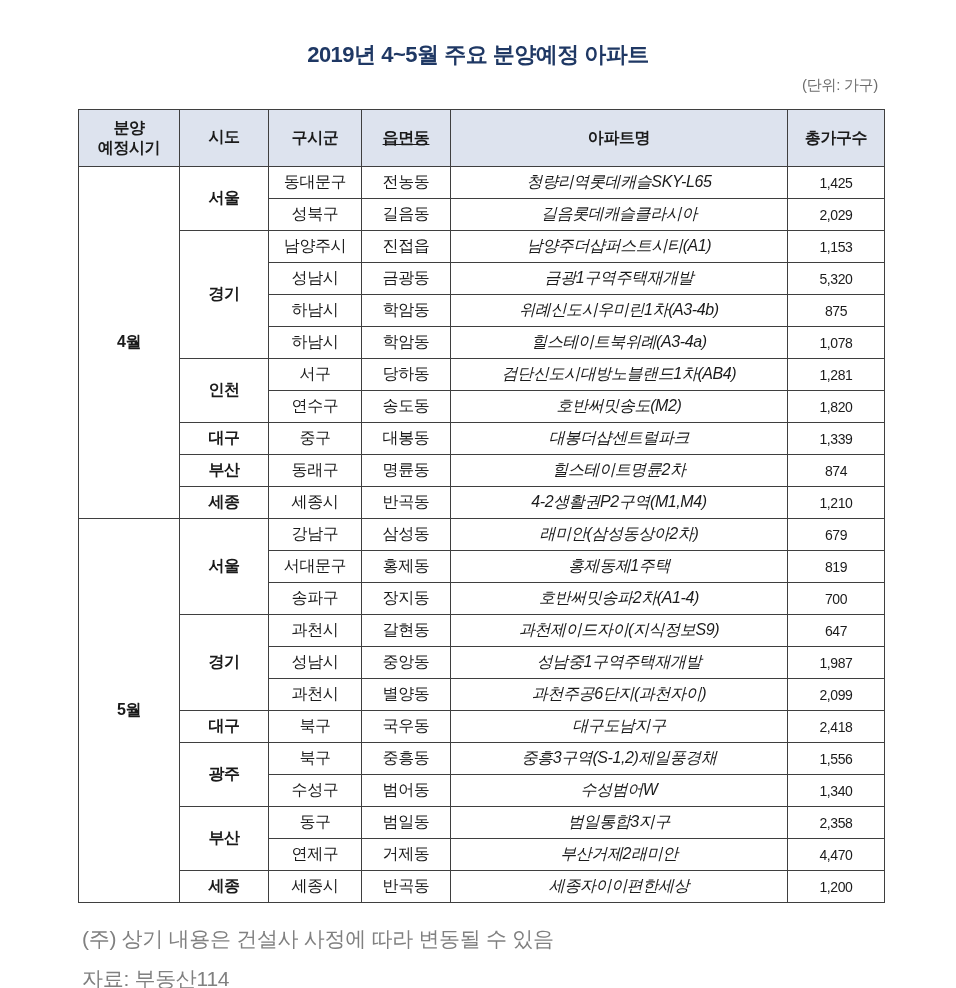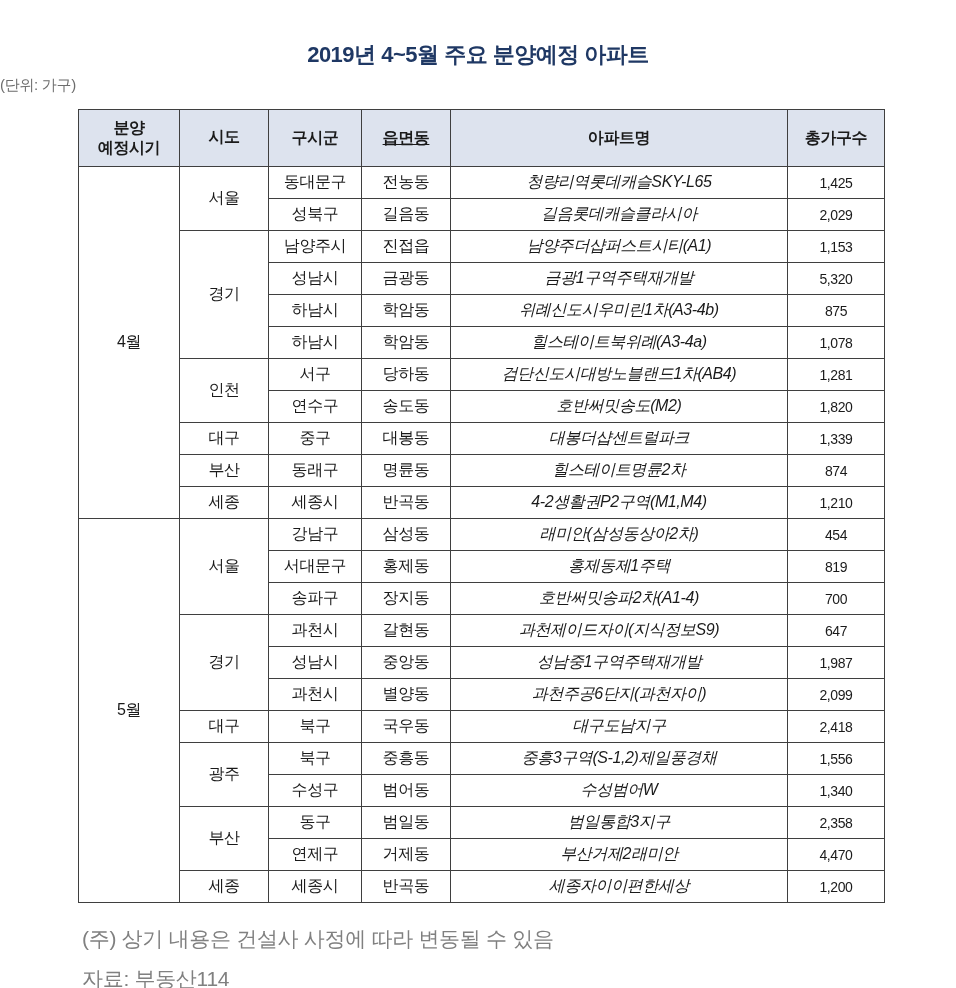--- a/index.html
+++ b/index.html
@@ -24,21 +24,21 @@
   .title {
     text-align: center;
     font-size: 22px;
     font-weight: bold;
     color: #1f3864;
     letter-spacing: -0.5px;
     padding-top: 40px;
     padding-bottom: 4px;
   }
   .unit-note {
-    text-align: left;
+    text-align: right;
     font-size: 15px;
     color: #6d6d6d;
     padding-right: 78px;
     padding-top: 2px;
     padding-bottom: 6px;
     letter-spacing: -0.3px;
   }
   .table-wrap {
     padding: 8px 78px;
     box-sizing: border-box;
@@ -84,21 +84,21 @@
   }
   thead th.hdr-name {
     width: 336px;
     margin-left: 36px;
   }
   thead th.hdr-count {
     width: 96px;
   }
   td.period-cell,
   td.sido-cell {
-    font-weight: normal;
+    font-weight: bold;
     font-size: 16px;
   }
   td.gu-cell,
   td.dong-cell {
     font-size: 16px;
   }
   td.name-cell {
     font-size: 16px;
     font-style: italic;
   }
@@ -215,21 +215,21 @@
             <td class="dong-cell">반곡동</td>
             <td class="name-cell">4-2생활권P2구역(M1,M4)</td>
             <td class="count-cell">1,210</td>
           </tr>
           <tr>
             <td class="period-cell" rowspan="12">5월</td>
             <td class="sido-cell" rowspan="3">서울</td>
             <td class="gu-cell">강남구</td>
             <td class="dong-cell">삼성동</td>
             <td class="name-cell">래미안(삼성동상아2차)</td>
-            <td class="count-cell">454</td>
+            <td class="count-cell">679</td>
           </tr>
           <tr>
             <td class="gu-cell">서대문구</td>
             <td class="dong-cell">홍제동</td>
             <td class="name-cell">홍제동제1주택</td>
             <td class="count-cell">819</td>
           </tr>
           <tr>
             <td class="gu-cell">송파구</td>
             <td class="dong-cell">장지동</td>

